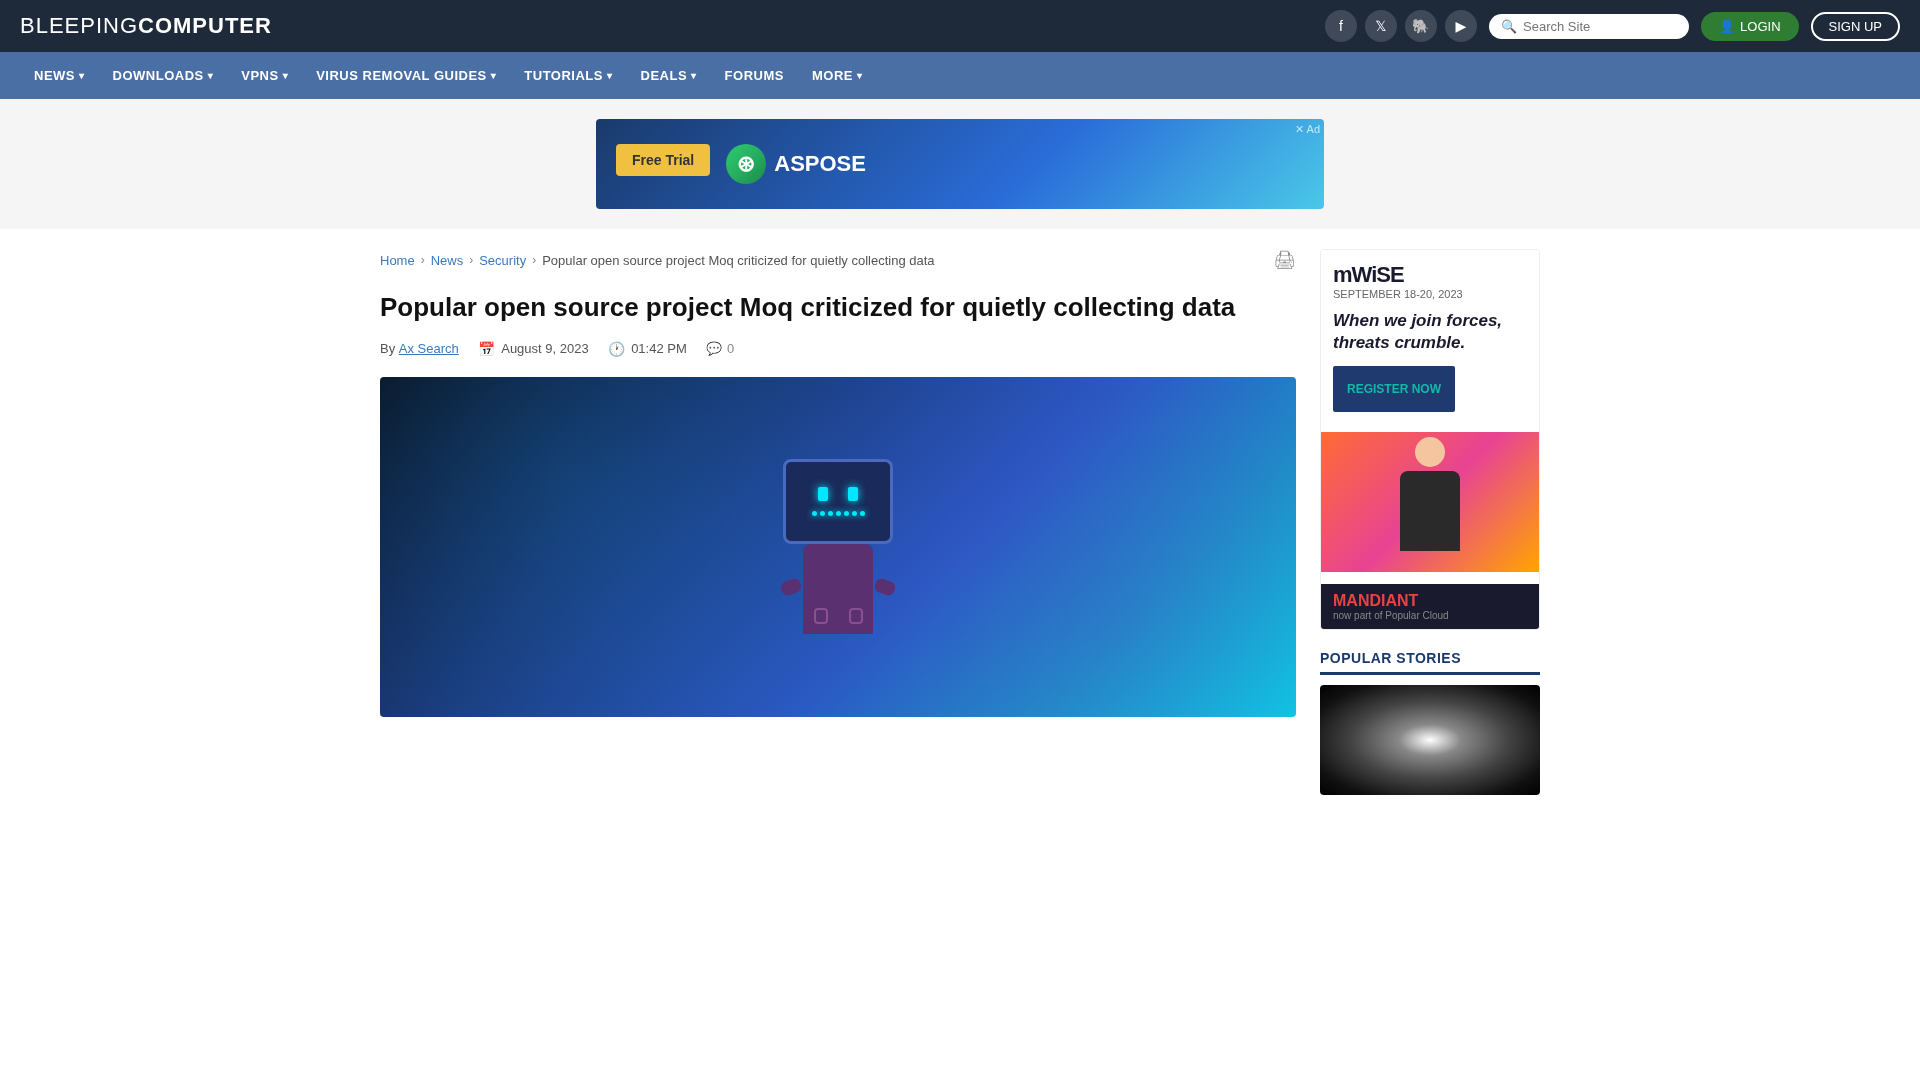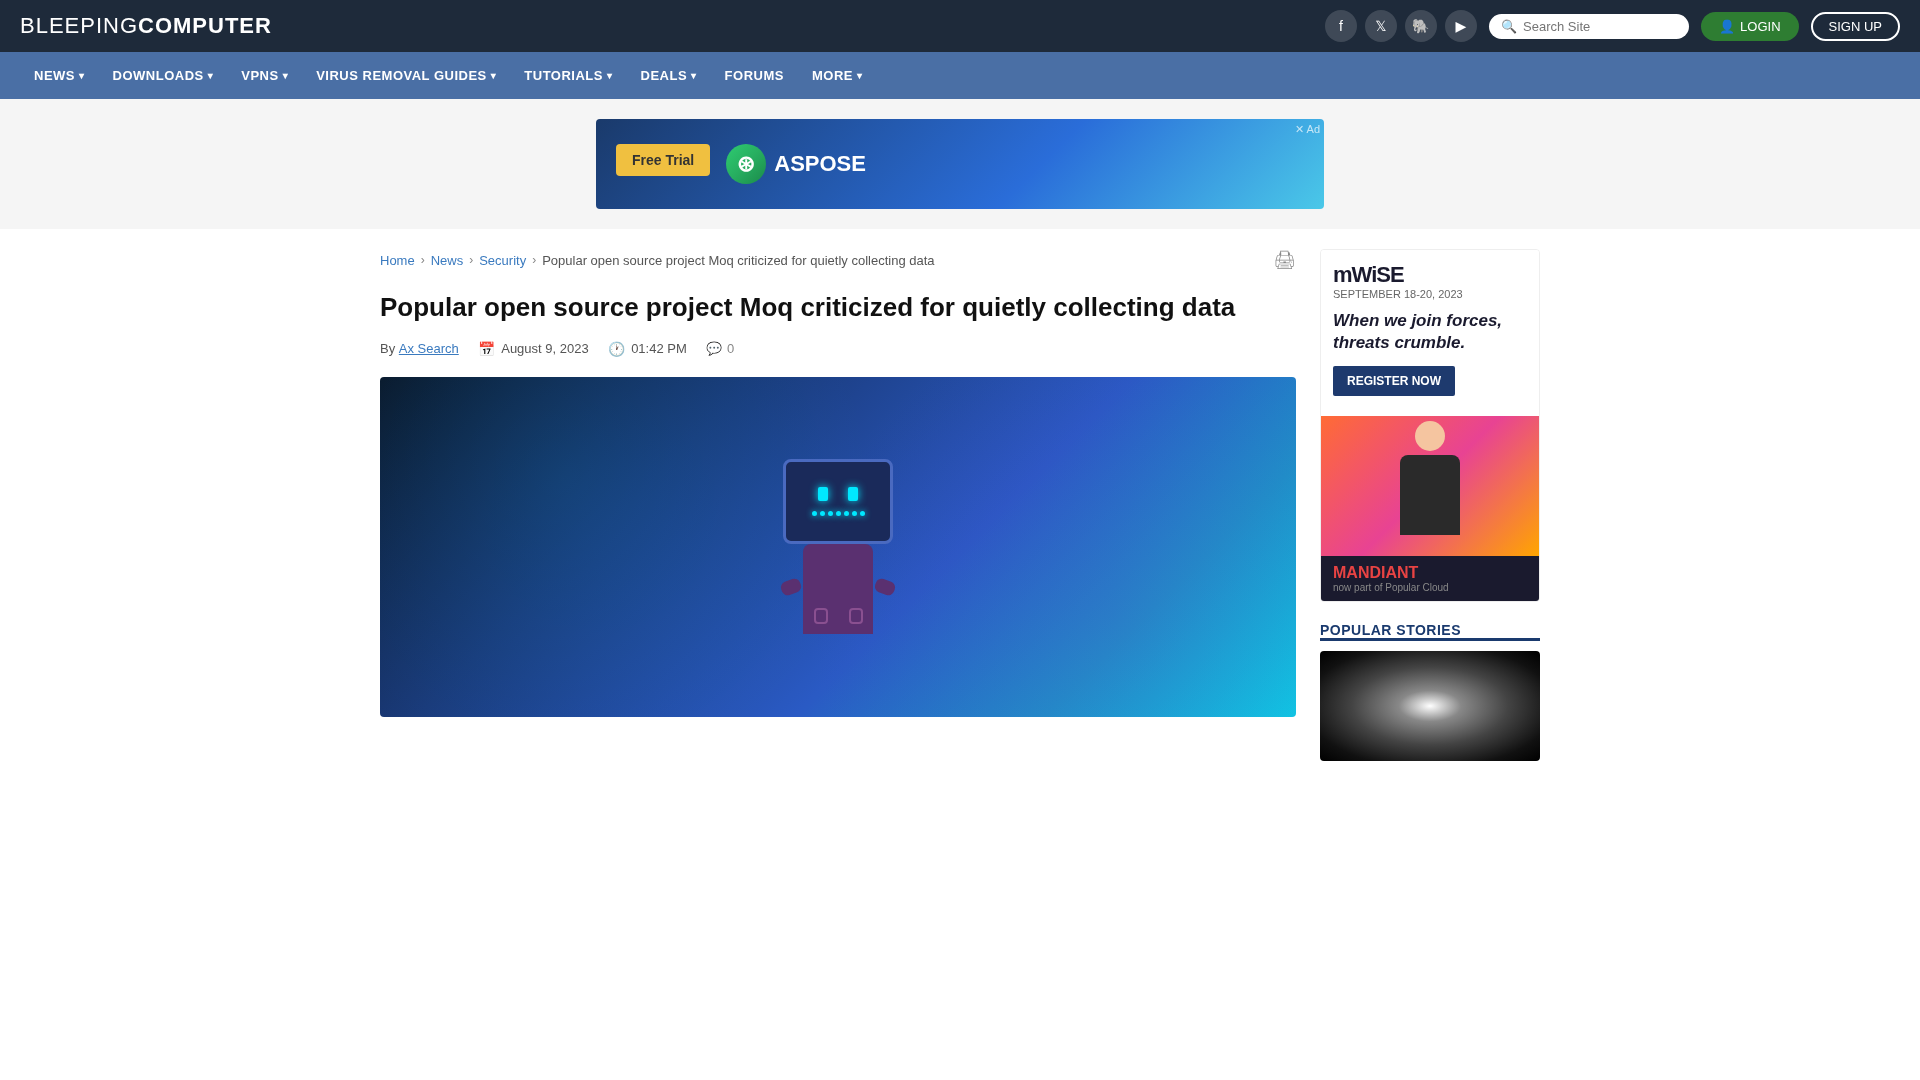--- a/index.html
+++ b/index.html
@@ -328,23 +328,23 @@
     .mwise-tagline {
       font-size: 17px;
       font-weight: bold;
       color: #1a1a2e;
       line-height: 1.3;
       margin-bottom: 12px;
       font-style: italic;
     }
     .mwise-btn {
       background: #1e3a6e;
-      color: #ffffff;
+      color: #14b8a6;
       border: none;
-      padding: 8px 14px;
+      padding: 16px 14px;
       font-size: 12px;
       font-weight: bold;
       border-radius: 2px;
       cursor: pointer;
       margin-bottom: 8px;
     }
     .mwise-img {
       width: 100%;
       height: 140px;
       background: linear-gradient(135deg, #ff6b35 0%, #e84393 50%, #ffa500 100%);
@@ -371,30 +371,32 @@
       height: 80px;
       background: #2a2a2a;
       border-radius: 8px 8px 0 0;
       margin: 0 auto;
     }
     .mandiant-bar {
       background: #1a1a2e;
       padding: 8px 12px;
       display: flex;
       flex-direction: column;
+      margin-top: 12px;
     }
     .mandiant-logo { color: #e84343; font-size: 16px; font-weight: bold; }
     .mandiant-sub { color: #888; font-size: 10px; }
 
     
     .popular-stories-title {
       font-size: 14px;
       font-weight: bold;
       color: #1a3a6e;
       border-bottom: 3px solid #1a3a6e;
+      padding-bottom: 6px;
       margin-bottom: 10px;
       text-transform: uppercase;
       letter-spacing: 0.5px;
     }
     .story-thumb {
       width: 220px;
       height: 110px;
       background: #111;
       border-radius: 4px;
       display: flex;

